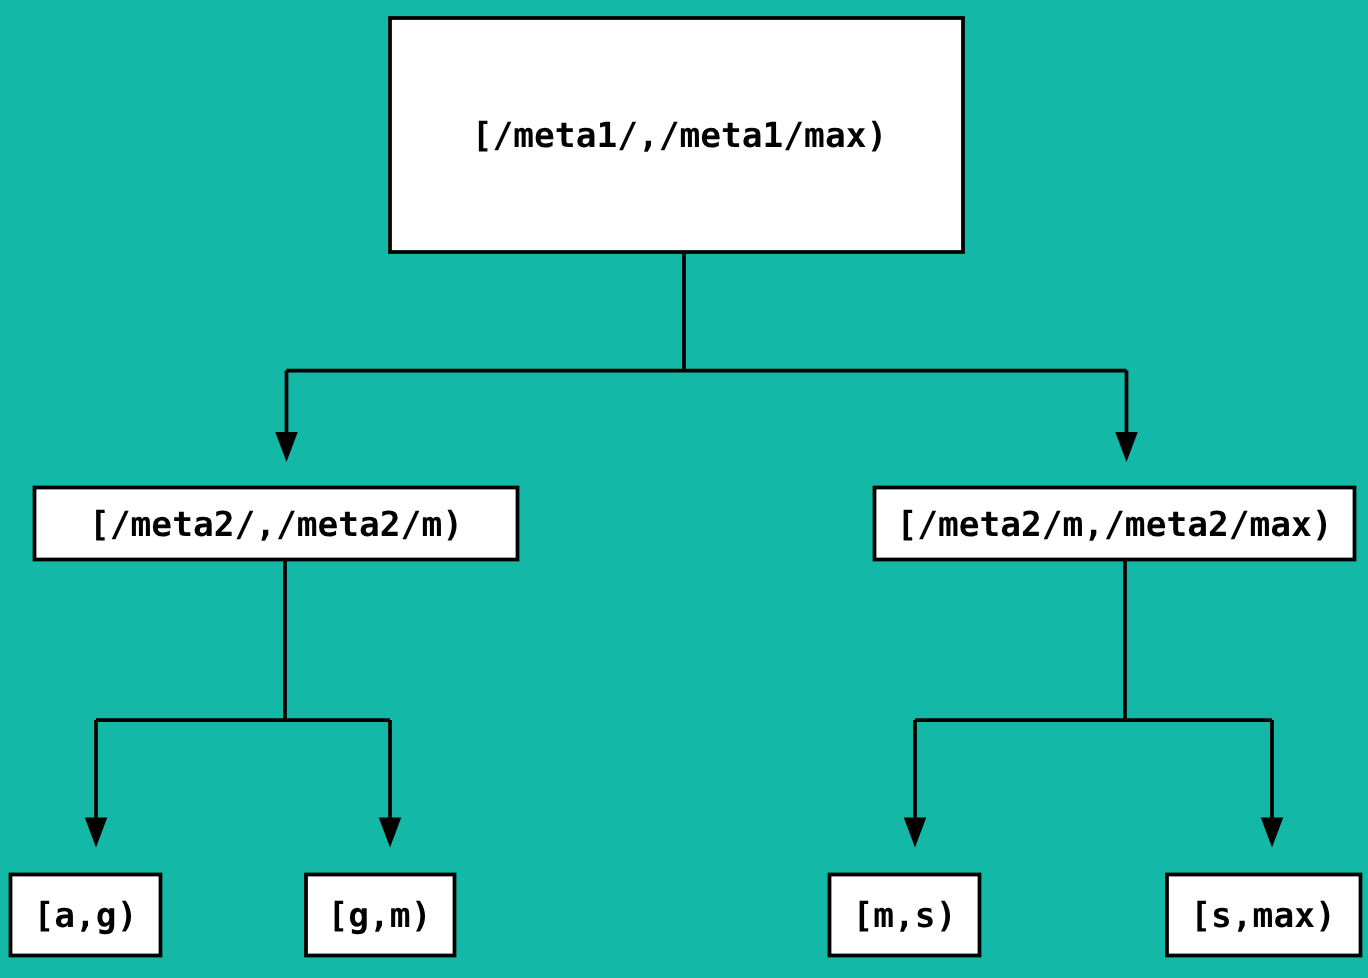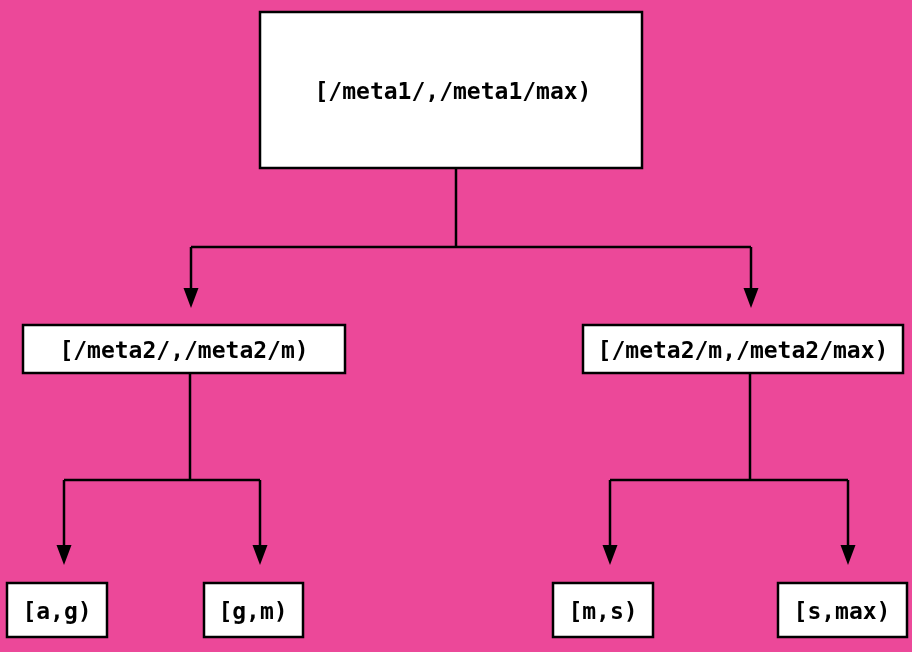--- a/index.html
+++ b/index.html
@@ -4,21 +4,21 @@
 <style>
   html, body {
     margin: 0;
     padding: 0;
     background: #ffffff;
   }
   .stage {
     position: relative;
     width: 912px;
     height: 652px;
-    background: #ec4899;
+    background: #14b8a6;
     overflow: hidden;
   }
   svg {
     display: block;
   }
   .node-label {
     font-family: "DejaVu Sans Mono", "Liberation Mono", monospace;
     font-weight: bold;
     font-size: 23px;
     text-anchor: middle;

